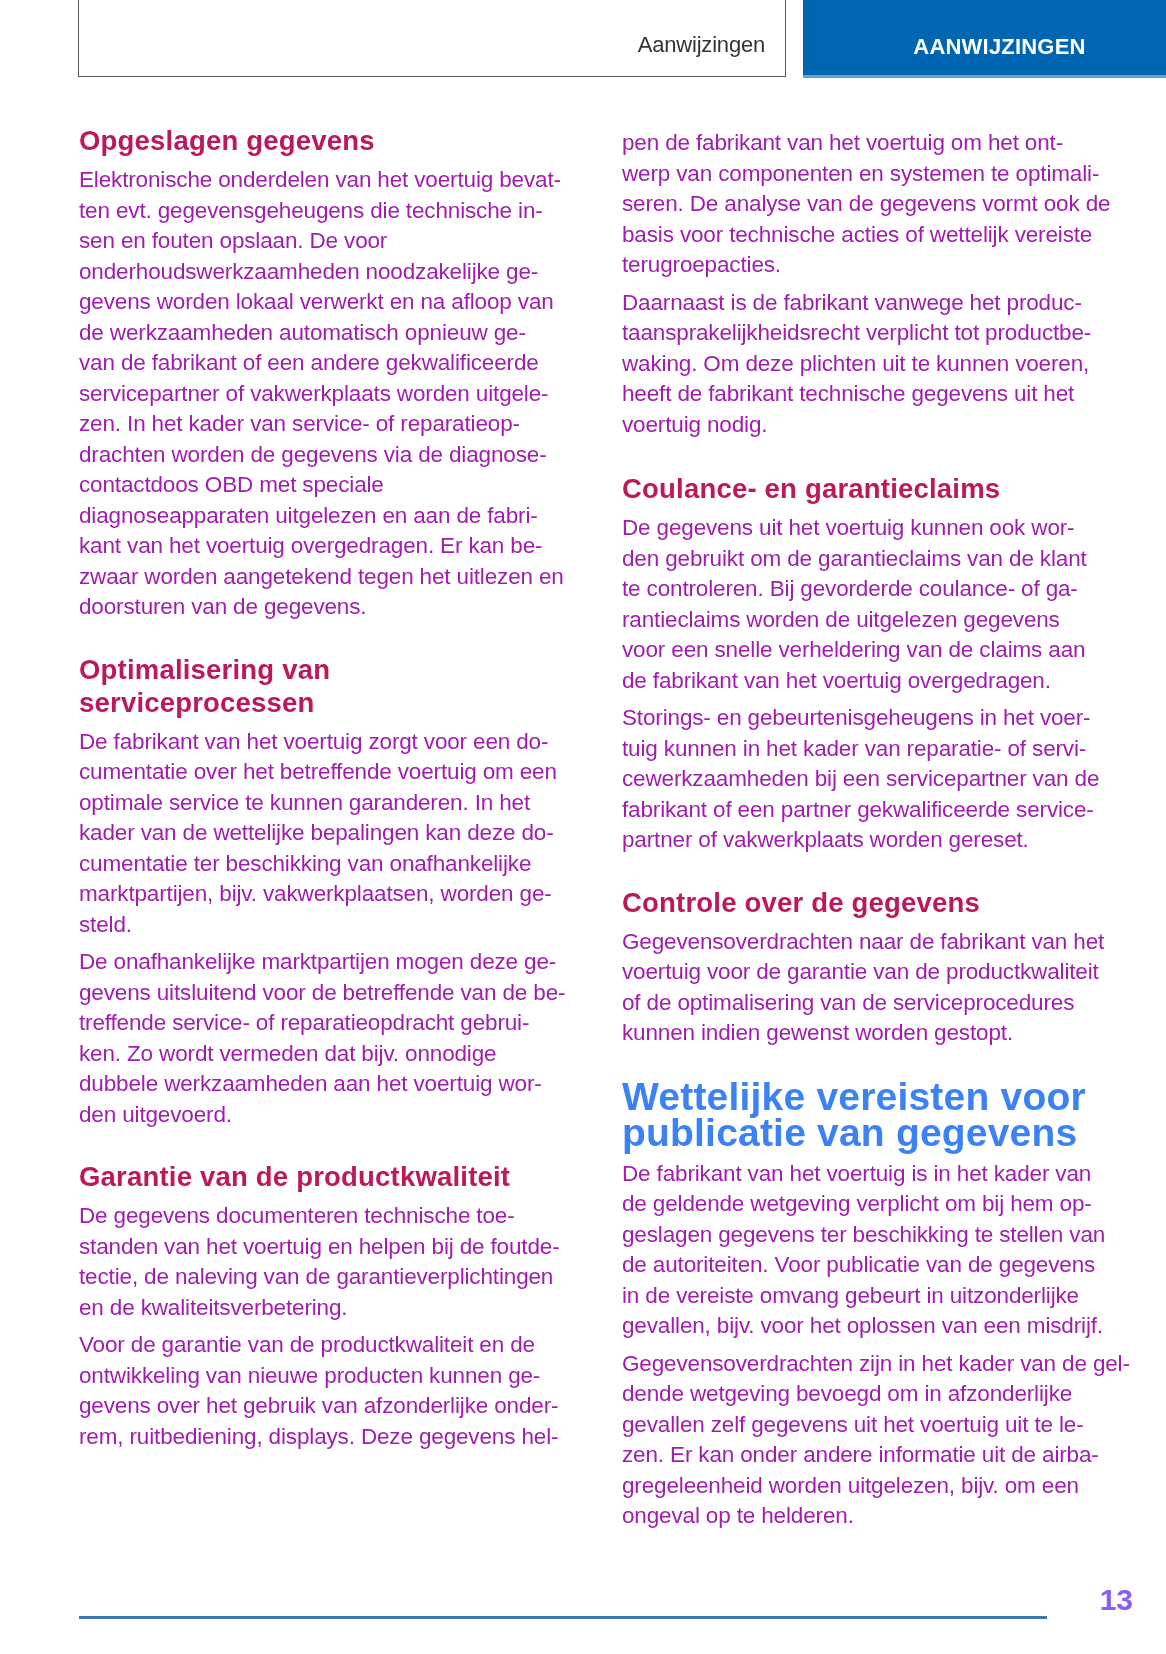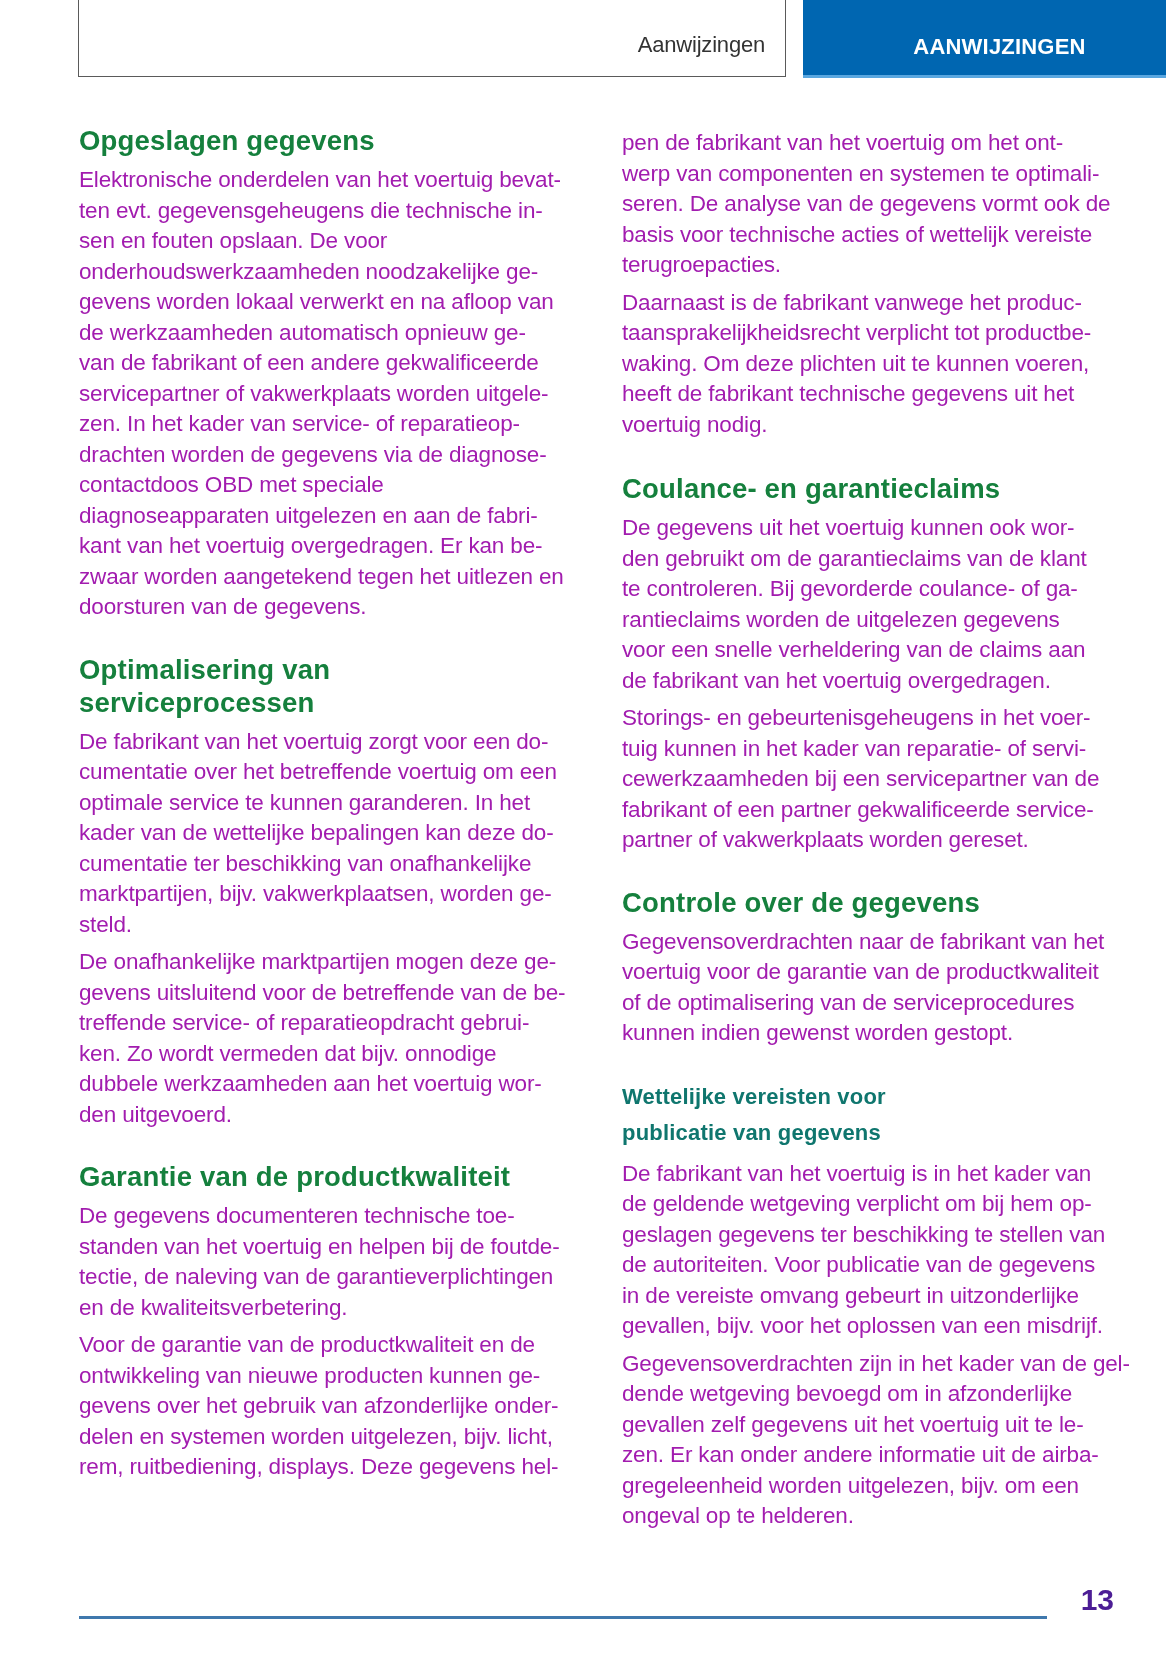--- a/index.html
+++ b/index.html
@@ -11,30 +11,30 @@
   .header-section { position: absolute; right: 20px; top: 34px; font-size: 22px; color: #333; letter-spacing: -0.2px; }
   .header-tab { position: absolute; left: 803px; top: 0; width: 363px; height: 78px; background: #0066b1;
                 border-bottom: 3px solid #5aa7e0; box-sizing: border-box; }
   .header-tab-label { position: absolute; left: 0; right: 0; top: 34px; text-align: center; color: #fff;
                       font-weight: bold; font-size: 22px; letter-spacing: 0.2px; padding-left: 30px; }
 
   .col { position: absolute; top: 124px; width: 510px; }
   .col-left { left: 79px; }
   .col-right { left: 622px; top: 128px; }
 
-  h2.sec { margin: 0; color: #15803d; font-weight: bold; font-size: 27.5px; line-height: 33px; letter-spacing: 0.2px; }
-  h2.sec.strong { color: #0f766e; font-size: 22px; line-height: 36px; }
+  h2.sec { margin: 0; color: #be185d; font-weight: bold; font-size: 27.5px; line-height: 33px; letter-spacing: 0.2px; }
+  h2.sec.strong { color: #3b82f6; font-size: 39px; line-height: 36px; }
   .para { margin: 0; font-size: 22.5px; line-height: 30.5px; color: #a21caf; letter-spacing: -0.15px; white-space: nowrap; }
   .para + .para { margin-top: 7px; }
   .section { margin-bottom: 30px; }
   .section h2 + .para { margin-top: 8px; }
   .line { display: block; }
 
   .footer-rule { position: absolute; left: 79px; top: 1616px; width: 968px; height: 3px; background: #3f78ad; }
-  .page-number { position: absolute; right: 52px; top: 1583px; font-size: 30px; font-weight: bold; color: #4c1d95; }
+  .page-number { position: absolute; right: 33px; top: 1583px; font-size: 30px; font-weight: bold; color: #8b5cf6; }
 </style>
 </head>
 <body>
 
 <div class="header-box">
   <span class="header-section">Aanwijzingen</span>
 </div>
 <div class="header-tab">
   <span class="header-tab-label">AANWIJZINGEN</span>
 </div>
@@ -88,21 +88,20 @@
     <p class="para">
         <span class="line">De gegevens documenteren technische toe-</span>
         <span class="line">standen van het voertuig en helpen bij de foutde-</span>
         <span class="line">tectie, de naleving van de garantieverplichtingen</span>
         <span class="line">en de kwaliteitsverbetering.</span>
       </p>
     <p class="para">
         <span class="line">Voor de garantie van de productkwaliteit en de</span>
         <span class="line">ontwikkeling van nieuwe producten kunnen ge-</span>
         <span class="line">gevens over het gebruik van afzonderlijke onder-</span>
-        <span class="line">delen en systemen worden uitgelezen, bijv. licht,</span>
         <span class="line">rem, ruitbediening, displays. Deze gegevens hel-</span>
       </p>
   </div>
 </div>
 
 <div class="col col-right">
   <div class="section" style="margin-bottom:32px;">
     <p class="para">
         <span class="line">pen de fabrikant van het voertuig om het ont-</span>
         <span class="line">werp van componenten en systemen te optimali-</span>

